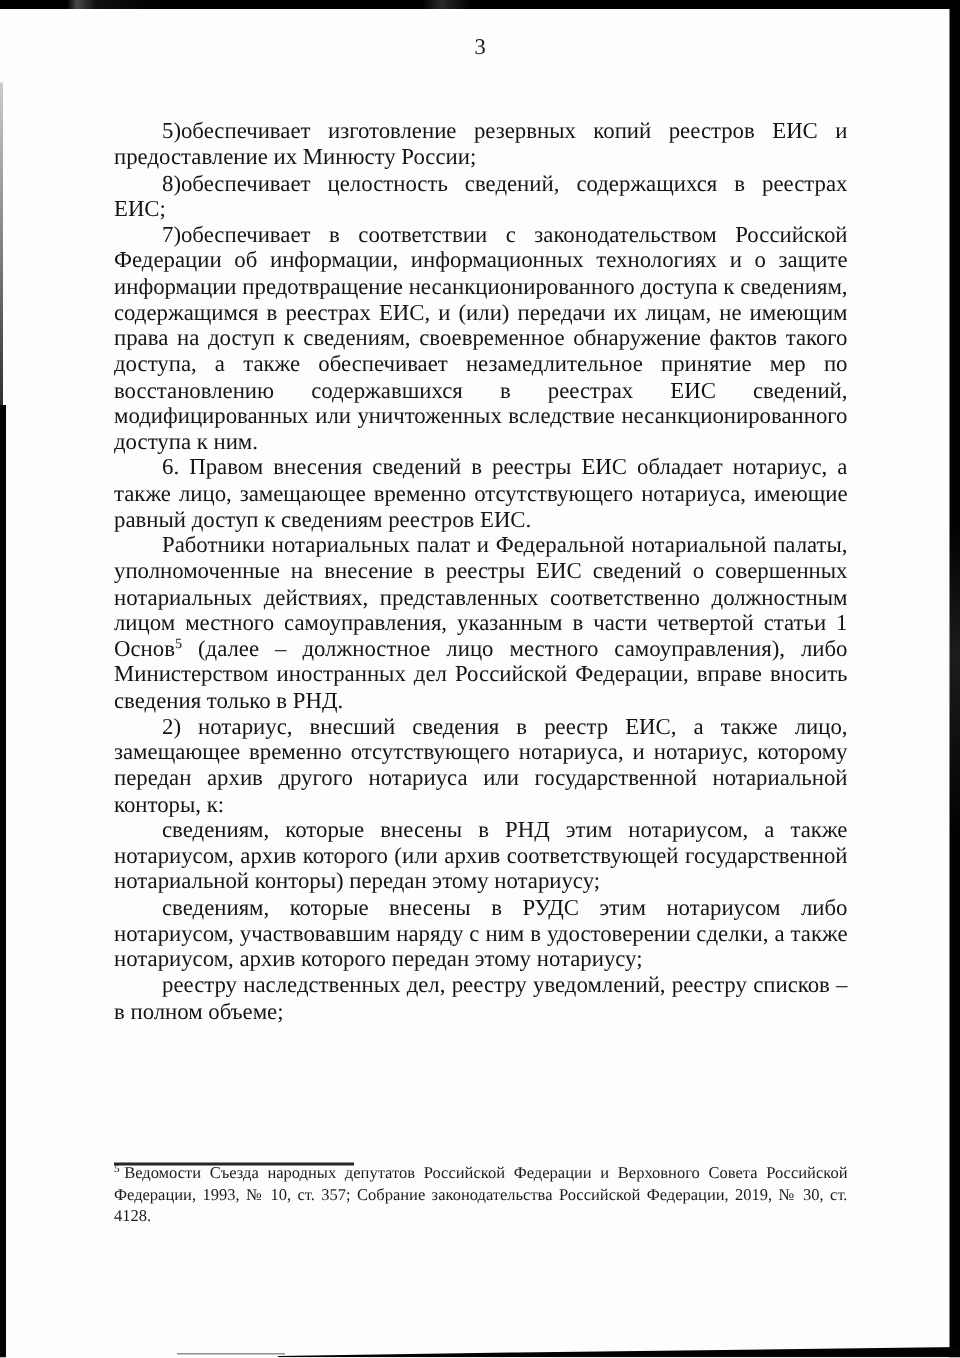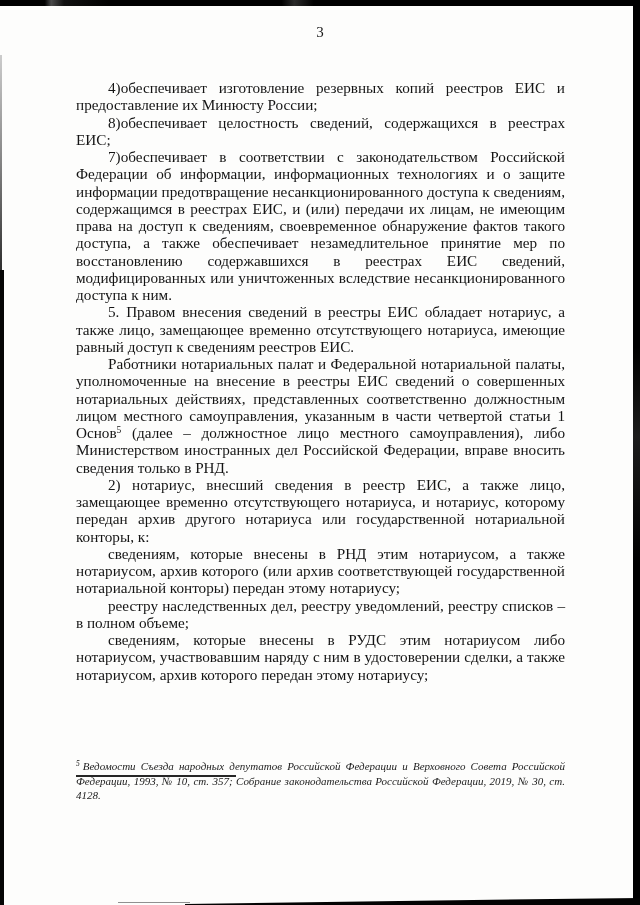--- a/index.html
+++ b/index.html
@@ -69,27 +69,26 @@
     font-size: 9.5px;
     line-height: 0;
     vertical-align: 5px;
   }
   .footnote-rule {
     position: absolute; left: 76px; top: 775px;
     width: 160px; height: 2px;
     background: #262626;
   }
   .footnote {
-    position: absolute; left: 76px; top: 759px;
+    position: absolute; left: 76px; top: 775px;
     width: 489px;
     font-size: 11px;
     line-height: 14.5px;
     color: #1b1b1b;
     text-align: justify;
-    font-style: italic;
   }
   .footnote sup {
     font-size: 7.5px;
     line-height: 0;
     vertical-align: 4px;
     margin-right: 3px;
   }
 </style>
 </head>
 <body>
@@ -99,29 +98,29 @@
   <div class="scan-top"></div>
   <div class="scan-right"></div>
   <div class="scan-left-upper"></div>
   <div class="scan-left-lower"></div>
   <div class="scan-bottom"></div>
   <div class="scan-bottom-faint"></div>
 
   <div class="page-number">3</div>
 
   <div class="text-body">
-    <p>4)обеспечивает изготовление резервных копий реестров ЕИС и предоставление их Минюсту России;</p>
+    <p>5)обеспечивает изготовление резервных копий реестров ЕИС и предоставление их Минюсту России;</p>
     <p>8)обеспечивает целостность сведений, содержащихся в реестрах ЕИС;</p>
     <p>7)обеспечивает в соответствии с законодательством Российской Федерации об информации, информационных технологиях и о защите информации предотвращение несанкционированного доступа к сведениям, содержащимся в реестрах ЕИС, и (или) передачи их лицам, не имеющим права на доступ к сведениям, своевременное обнаружение фактов такого доступа, а также обеспечивает незамедлительное принятие мер по восстановлению содержавшихся в реестрах ЕИС сведений, модифицированных или уничтоженных вследствие несанкционированного доступа к ним.</p>
-    <p>5. Правом внесения сведений в реестры ЕИС обладает нотариус, а также лицо, замещающее временно отсутствующего нотариуса, имеющие равный доступ к сведениям реестров ЕИС.</p>
+    <p>6. Правом внесения сведений в реестры ЕИС обладает нотариус, а также лицо, замещающее временно отсутствующего нотариуса, имеющие равный доступ к сведениям реестров ЕИС.</p>
     <p><span>Работники нотариальных палат и Федеральной нотариальной палаты, уполномоченные на внесение в реестры ЕИС сведений о совершенных нотариальных действиях, представленных соответственно должностным лицом местного самоуправления, указанным в части четвертой статьи 1 Основ</span><sup class="fn-ref">5</sup><span> (далее – должностное лицо местного самоуправления), либо Министерством иностранных дел Российской Федерации, вправе вносить сведения только в РНД.</span></p>
     <p>2) нотариус, внесший сведения в реестр ЕИС, а также лицо, замещающее временно отсутствующего нотариуса, и нотариус, которому передан архив другого нотариуса или государственной нотариальной конторы, к:</p>
     <p>сведениям, которые внесены в РНД этим нотариусом, а также нотариусом, архив которого (или архив соответствующей государственной нотариальной конторы) передан этому нотариусу;</p>
+    <p>сведениям, которые внесены в РУДС этим нотариусом либо нотариусом, участвовавшим наряду с ним в удостоверении сделки, а также нотариусом, архив которого передан этому нотариусу;</p>
     <p>реестру наследственных дел, реестру уведомлений, реестру списков – в полном объеме;</p>
-    <p>сведениям, которые внесены в РУДС этим нотариусом либо нотариусом, участвовавшим наряду с ним в удостоверении сделки, а также нотариусом, архив которого передан этому нотариусу;</p>
   </div>
 
   <div class="footnote-rule"></div>
 
   <div class="footnote">
     <sup>5</sup><span>Ведомости Съезда народных депутатов Российской Федерации и Верховного Совета Российской Федерации, 1993, № 10, ст. 357; Собрание законодательства Российской Федерации, 2019, № 30, ст. 4128.</span>
   </div>
 
 </div>
 

